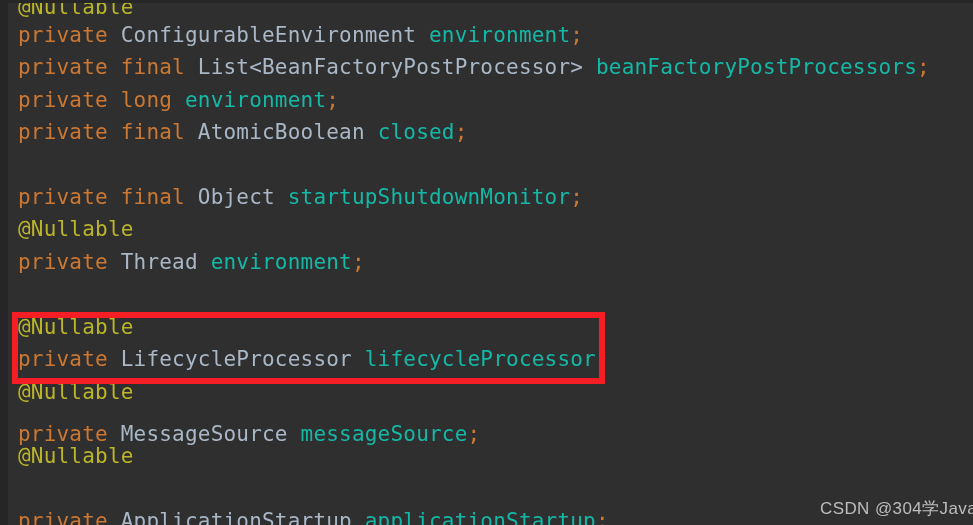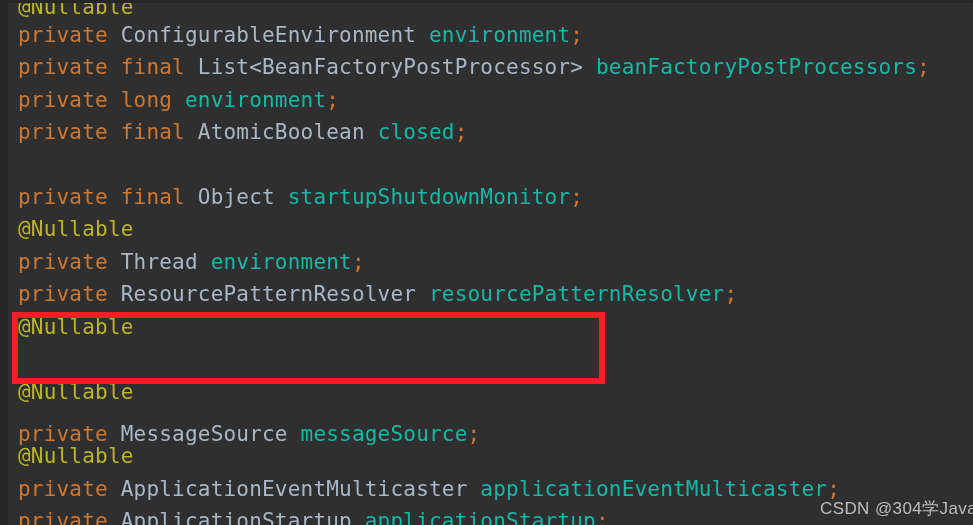--- a/index.html
+++ b/index.html
@@ -87,26 +87,25 @@
 
   <div class="code-area">
       <div class="code-line" style="top: -6px;"><span class="tok-ann">@Nullable</span></div>
       <div class="code-line" style="top: 22px;"><span class="tok-kw">private</span><span class="tok-op"> </span><span class="tok-type">ConfigurableEnvironment</span><span class="tok-op"> </span><span class="tok-fld">environment</span><span class="tok-pun">;</span></div>
       <div class="code-line" style="top: 54px;"><span class="tok-kw">private</span><span class="tok-op"> </span><span class="tok-kw">final</span><span class="tok-op"> </span><span class="tok-type">List&lt;BeanFactoryPostProcessor&gt;</span><span class="tok-op"> </span><span class="tok-fld">beanFactoryPostProcessors</span><span class="tok-pun">;</span></div>
       <div class="code-line" style="top: 87px;"><span class="tok-kw">private</span><span class="tok-op"> </span><span class="tok-kw">long</span><span class="tok-op"> </span><span class="tok-fld">environment</span><span class="tok-pun">;</span></div>
       <div class="code-line" style="top: 119px;"><span class="tok-kw">private</span><span class="tok-op"> </span><span class="tok-kw">final</span><span class="tok-op"> </span><span class="tok-type">AtomicBoolean</span><span class="tok-op"> </span><span class="tok-fld">closed</span><span class="tok-pun">;</span></div>
       <div class="code-line" style="top: 184px;"><span class="tok-kw">private</span><span class="tok-op"> </span><span class="tok-kw">final</span><span class="tok-op"> </span><span class="tok-type">Object</span><span class="tok-op"> </span><span class="tok-fld">startupShutdownMonitor</span><span class="tok-pun">;</span></div>
       <div class="code-line" style="top: 216px;"><span class="tok-ann">@Nullable</span></div>
       <div class="code-line" style="top: 249px;"><span class="tok-kw">private</span><span class="tok-op"> </span><span class="tok-type">Thread</span><span class="tok-op"> </span><span class="tok-fld">environment</span><span class="tok-pun">;</span></div>
-      <div class="code-line" style="top: 281px;"><span class="tok-kw">private</span><span class="tok-op"> </span><span class="tok-type">ResourcePatternResolver</span><span class="tok-op"> </span><span class="tok-fld">resourcePatternResolver</span><span class="tok-pun">;</span></div>
       <div class="code-line" style="top: 314px;"><span class="tok-ann">@Nullable</span></div>
+      <div class="code-line" style="top: 346px;"><span class="tok-kw">private</span><span class="tok-op"> </span><span class="tok-type">LifecycleProcessor</span><span class="tok-op"> </span><span class="tok-fld">lifecycleProcessor</span><span class="tok-pun">;</span></div>
       <div class="code-line" style="top: 379px;"><span class="tok-ann">@Nullable</span></div>
       <div class="code-line" style="top: 421px;"><span class="tok-kw">private</span><span class="tok-op"> </span><span class="tok-type">MessageSource</span><span class="tok-op"> </span><span class="tok-fld">messageSource</span><span class="tok-pun">;</span></div>
       <div class="code-line" style="top: 443px;"><span class="tok-ann">@Nullable</span></div>
-      <div class="code-line" style="top: 476px;"><span class="tok-kw">private</span><span class="tok-op"> </span><span class="tok-type">ApplicationEventMulticaster</span><span class="tok-op"> </span><span class="tok-fld">applicationEventMulticaster</span><span class="tok-pun">;</span></div>
       <div class="code-line" style="top: 508px;"><span class="tok-kw">private</span><span class="tok-op"> </span><span class="tok-type">ApplicationStartup</span><span class="tok-op"> </span><span class="tok-fld">applicationStartup</span><span class="tok-pun">;</span></div>
     </div>
 
   <div class="gutter-strip" style="background: rgb(38, 38, 38);"></div>
   <div class="top-strip" style="background: rgb(38, 38, 38);"></div>
 
   <div class="highlight-box" style="left: 12px; top: 312px; width: 593px; height: 72px; border-color: rgb(244, 30, 36); border-width: 6px;"></div>
 
   <div class="watermark" style="left: 820px; top: 497px; color: rgb(200, 200, 200);">CSDN @304学Java</div>
 

